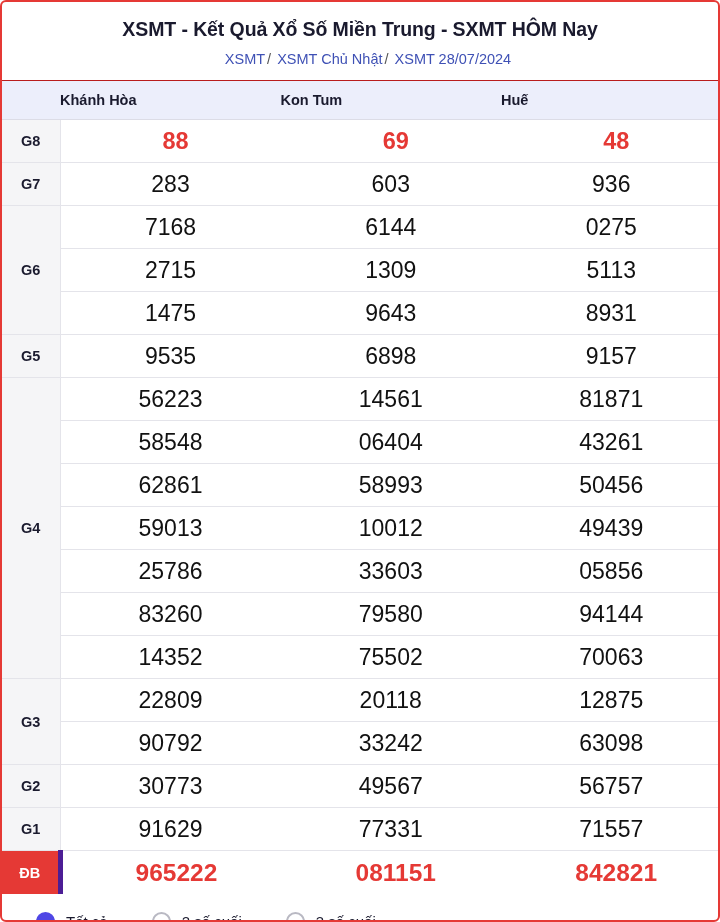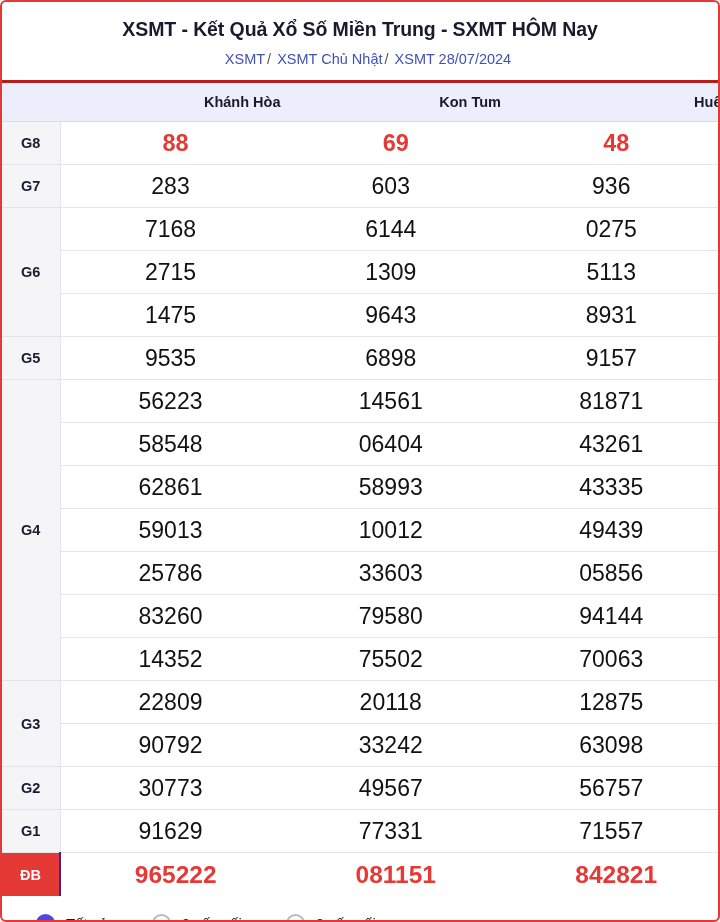--- a/index.html
+++ b/index.html
@@ -50,23 +50,23 @@
     table-layout: fixed;
   }
   table.results col.lbl { width: 58px; }
   table.results col.prov { width: 220.5px; }
   .head-row th {
     background: #eceefb;
     font-size: 14.5px;
     font-weight: bold;
     color: #1a1a2e;
     padding: 11px 0;
-    border-top: 3px solid #b91c1c;
+    border-top: 1px solid #b91c1c;
     border-bottom: 1px solid #dcdce6;
-    text-align: right;
+    text-align: left;
   }
   .head-row th.corner {
     background: #eceefb;
   }
   td.lbl {
     background: #f5f5f7;
     font-size: 14.5px;
     font-weight: bold;
     color: #1a1a2e;
     text-align: center;
@@ -84,21 +84,21 @@
   tr.g8 td.num, tr.db td.num {
     color: #e53935;
     font-weight: bold;
     padding-left: 10px;
   }
   tr.g8 td.num { font-size: 23.5px; }
   tr.db td.num { font-size: 24.5px; }
   td.lbl.db-lbl {
     background: #e53935;
     color: #ffffff;
-    border-right: 2px solid #4c1d95;
+    border-right: 5px solid #4c1d95;
   }
   tr.db td.num { border-bottom: none; }
   tr.last-row td { border-bottom: none; }
   .filters {
     display: flex;
     align-items: center;
     padding: 18px 0 0 34px;
     gap: 0;
   }
   .filter {
@@ -203,21 +203,21 @@
         <td class="num">81871</td>
       </tr>
       <tr>
         <td class="num">58548</td>
         <td class="num">06404</td>
         <td class="num">43261</td>
       </tr>
       <tr>
         <td class="num">62861</td>
         <td class="num">58993</td>
-        <td class="num">43335</td>
+        <td class="num">50456</td>
       </tr>
       <tr>
         <td class="num">59013</td>
         <td class="num">10012</td>
         <td class="num">49439</td>
       </tr>
       <tr>
         <td class="num">25786</td>
         <td class="num">33603</td>
         <td class="num">05856</td>

